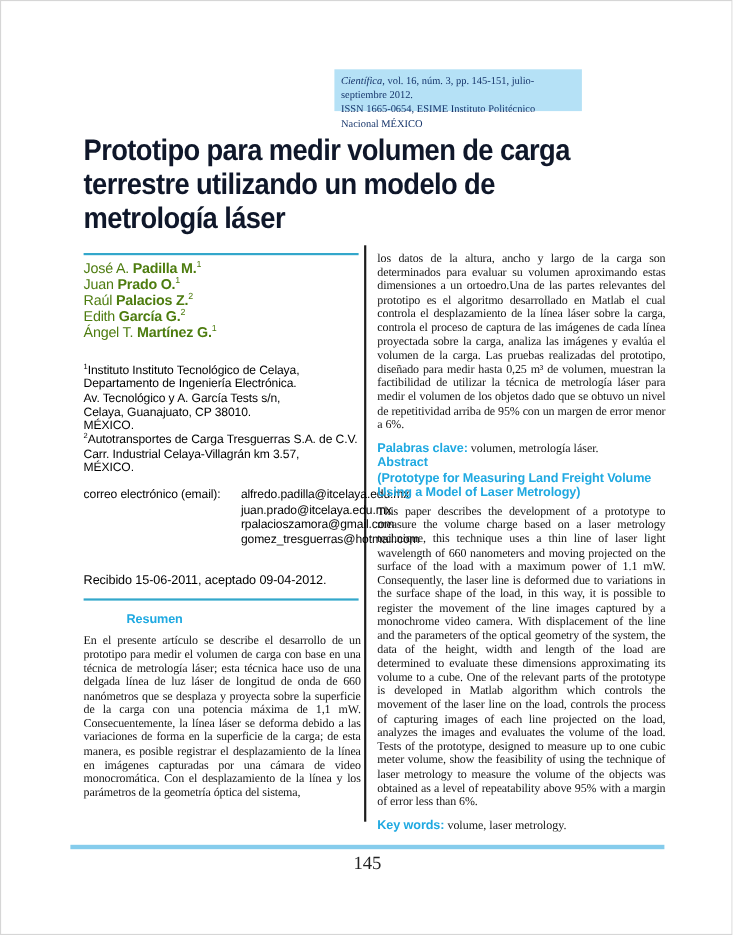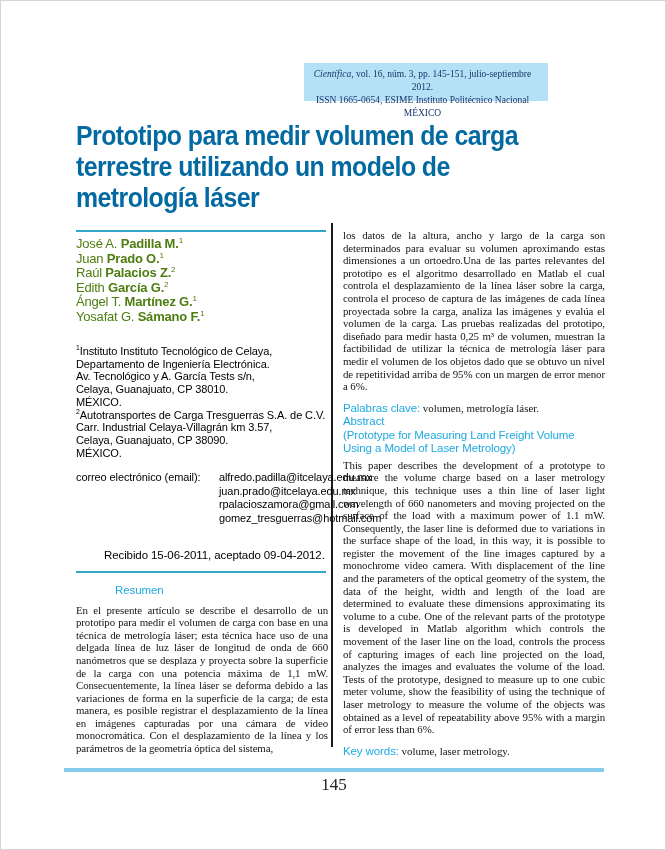--- a/index.html
+++ b/index.html
@@ -4,28 +4,28 @@
 <style>
   * { margin:0; padding:0; box-sizing:border-box; }
   html,body { background:#ffffff; }
   .page {
     position:relative; width:666px; height:850px; margin:0 auto;
     background:#ffffff; border:1px solid #d6d6d6; overflow:hidden;
     font-family:"Liberation Serif", serif; color:#1a1a1a;
   }
   
   .header-box {
-    position:absolute; left:303px; top:62px; width:244px; height:38px;
-    background:#b5e1f6; color:#16356b; text-align:center;
+    position:absolute; left:303px; top:62px; width:225px; height:38px;
+    background:#b5e1f6; color:#16356b; text-align:left;
     padding:5px 13px 0 6px; font-size:9.5px; line-height:13px;
     font-family:"Liberation Serif", serif;
   }
   .header-box i { font-style:italic; }
   
-  .title { position:absolute; left:75px; top:120px; width:520px; color:#0369a1; }
+  .title { position:absolute; left:75px; top:120px; width:520px; color:#0f172a; }
   .tline {
     font-family:"Liberation Sans", sans-serif; font-weight:700;
     font-size:27px; line-height:31px; letter-spacing:-0.6px;
     white-space:nowrap; transform:scaleX(0.92); transform-origin:0 50%;
   }
   
   .rule { position:absolute; left:75px; width:250px; height:2px; background:#33a7cb; }
   .title-rule { top:229px; }
   .vdivider { position:absolute; left:330px; top:222px; width:2px; height:524px; background:#1c1c1c; }
   .footer-rule { position:absolute; left:63px; top:767px; width:540px; height:4px; background:#85ccec; }
@@ -42,25 +42,25 @@
   sup { font-size:0.62em; vertical-align:super; line-height:0; }
   
   .affil { margin-top:21px; }
   .affil-line, .contact, .received {
     font-family:"Liberation Sans", sans-serif; font-size:11px; line-height:12.7px;
     color:#000; letter-spacing:-0.1px;
   }
   .contact { margin-top:12px; display:flex; }
   .contact-label { width:143px; flex:none; }
   .emails div { line-height:13.5px; }
-  .received { margin-top:24px; font-size:11.5px;margin-left:28px; }
+  .received { margin-top:24px; font-size:11.5px; }
   .mid-rule-flow { margin-top:9px; width:250px; height:2px; background:#33a7cb; }
   
   .sec-heading {
-    font-family:"Liberation Sans", sans-serif; font-weight:400;
+    font-family:"Liberation Sans", sans-serif; font-weight:700;
     font-size:11.5px; line-height:13.5px; color:#1fa9e1; letter-spacing:-0.1px;
   }
   .left-col .sec-heading { margin-top:11px;padding-left:39px; }
   
   .body-text {
     font-size:10.9px; line-height:12.6px; text-align:justify;
     letter-spacing:-0.1px; color:#141414;
   }
   .left-col .body-text { margin-top:6px; }
   .kw-line { margin-top:9px; font-size:10.9px; line-height:13px; color:#141414; }
@@ -88,32 +88,30 @@
   <div class="vdivider"></div>
 
   <div class="left-col">
 
     <div>
       <div class="author-line"><span>José A. </span><b>Padilla M.</b><sup>1</sup></div>
       <div class="author-line"><span>Juan </span><b>Prado O.</b><sup>1</sup></div>
       <div class="author-line"><span>Raúl </span><b>Palacios Z.</b><sup>2</sup></div>
       <div class="author-line"><span>Edith </span><b>García G.</b><sup>2</sup></div>
       <div class="author-line"><span>Ángel T. </span><b>Martínez G.</b><sup>1</sup></div>
-      <div class="author-line"><span>Yosafat G. </span><b>Sámano F.</b><sup>1</sup></div>
     </div>
 
     <div class="affil">
       <div class="affil-line"><sup>1</sup><span>Instituto Instituto Tecnológico de Celaya,</span></div>
       <div class="affil-line">Departamento de Ingeniería Electrónica.</div>
       <div class="affil-line">Av. Tecnológico y A. García Tests s/n,</div>
       <div class="affil-line">Celaya, Guanajuato, CP 38010.</div>
       <div class="affil-line">MÉXICO.</div>
       <div class="affil-line"><sup>2</sup><span>Autotransportes de Carga Tresguerras S.A. de C.V.</span></div>
       <div class="affil-line">Carr. Industrial Celaya-Villagrán km 3.57,</div>
-      <div class="affil-line">Celaya, Guanajuato, CP 38090.</div>
       <div class="affil-line">MÉXICO.</div>
     </div>
 
     <div class="contact">
       <div class="contact-label">correo electrónico (email):</div>
       <div class="emails">
         <div>alfredo.padilla@itcelaya.edu.mx</div>
         <div>juan.prado@itcelaya.edu.mx</div>
         <div>rpalacioszamora@gmail.com</div>
         <div>gomez_tresguerras@hotmail.com</div>

